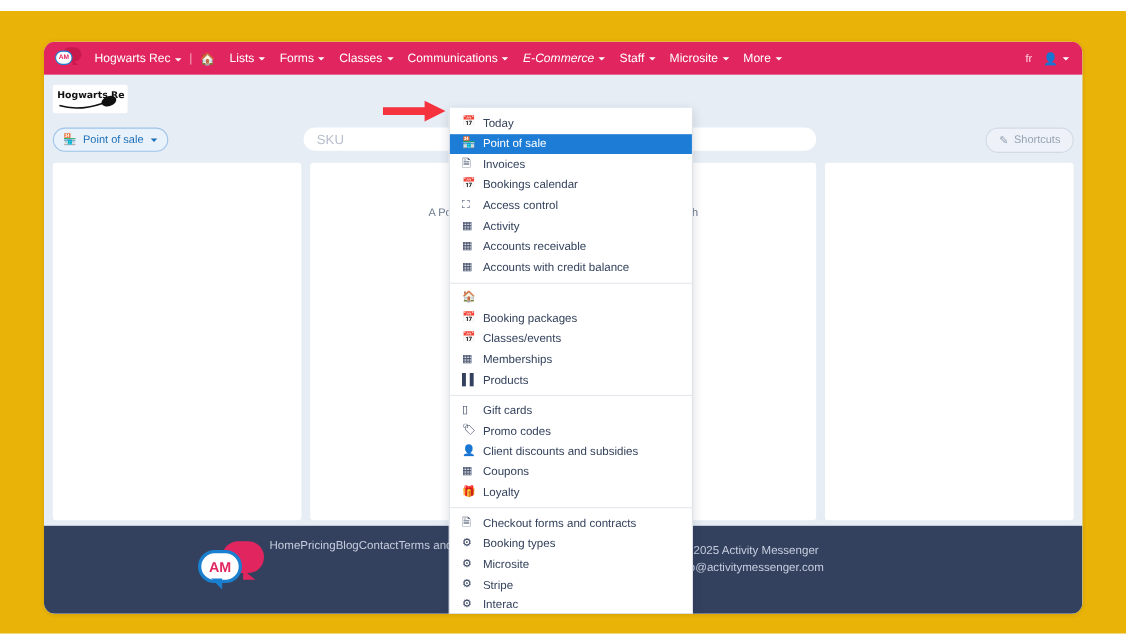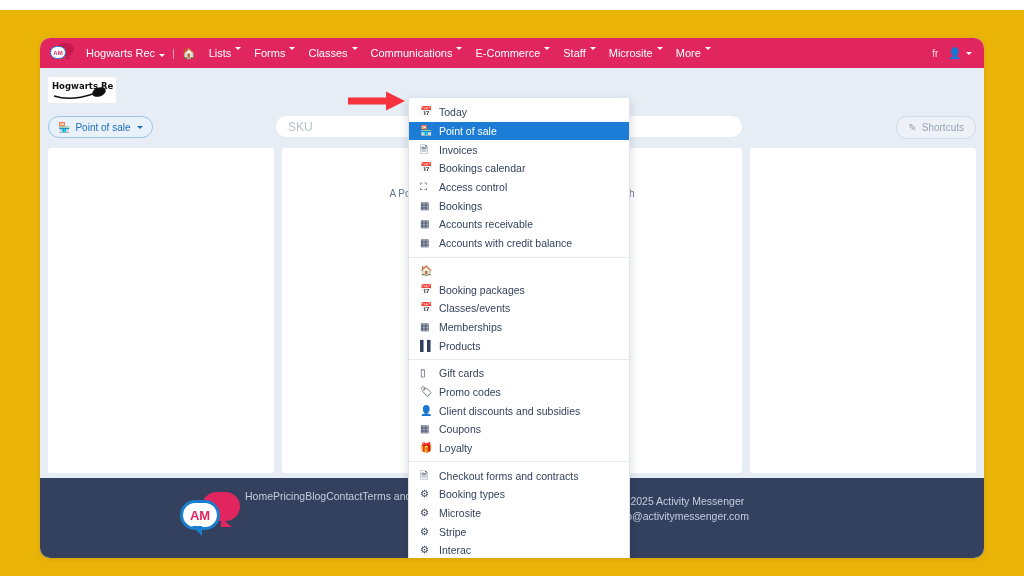--- a/index.html
+++ b/index.html
@@ -73,23 +73,23 @@
   .nav-sep {
     color: #f4a7bf;
     font-size: 11px;
     margin: 0 7px 0 3px;
   }
   .nav-item {
     color: #ffffff;
     font-size: 11px;
     margin-right: 13px;
     white-space: nowrap;
-    display: flex; align-items: flex-start;
-  }
-  .nav-item.active-parent { color: #ffffff; }
+    display: flex; align-items: center;
+  }
+  .nav-item.active-parent { color: #ffffff; font-style: italic; }
   .caret-d {
     display: inline-block;
     margin-left: 4px;
     border-left: 3.2px solid transparent;
     border-right: 3.2px solid transparent;
     border-top: 3.8px solid #ffffff;
   }
   .home-ico { font-size: 11px; color: #fff; margin-right: 13px; }
   .nav-right {
     margin-left: auto;
@@ -422,21 +422,21 @@
         <div class="menu-item">
           <span class="mi-ico">📅</span>
           <span>Bookings calendar</span>
         </div>
         <div class="menu-item">
           <span class="mi-ico">⛶</span>
           <span>Access control</span>
         </div>
         <div class="menu-item">
           <span class="mi-ico">▦</span>
-          <span>Bookings</span>
+          <span>Activity</span>
         </div>
         <div class="menu-item">
           <span class="mi-ico">▦</span>
           <span>Accounts receivable</span>
         </div>
         <div class="menu-item">
           <span class="mi-ico">▦</span>
           <span>Accounts with credit balance</span>
         </div>
 

